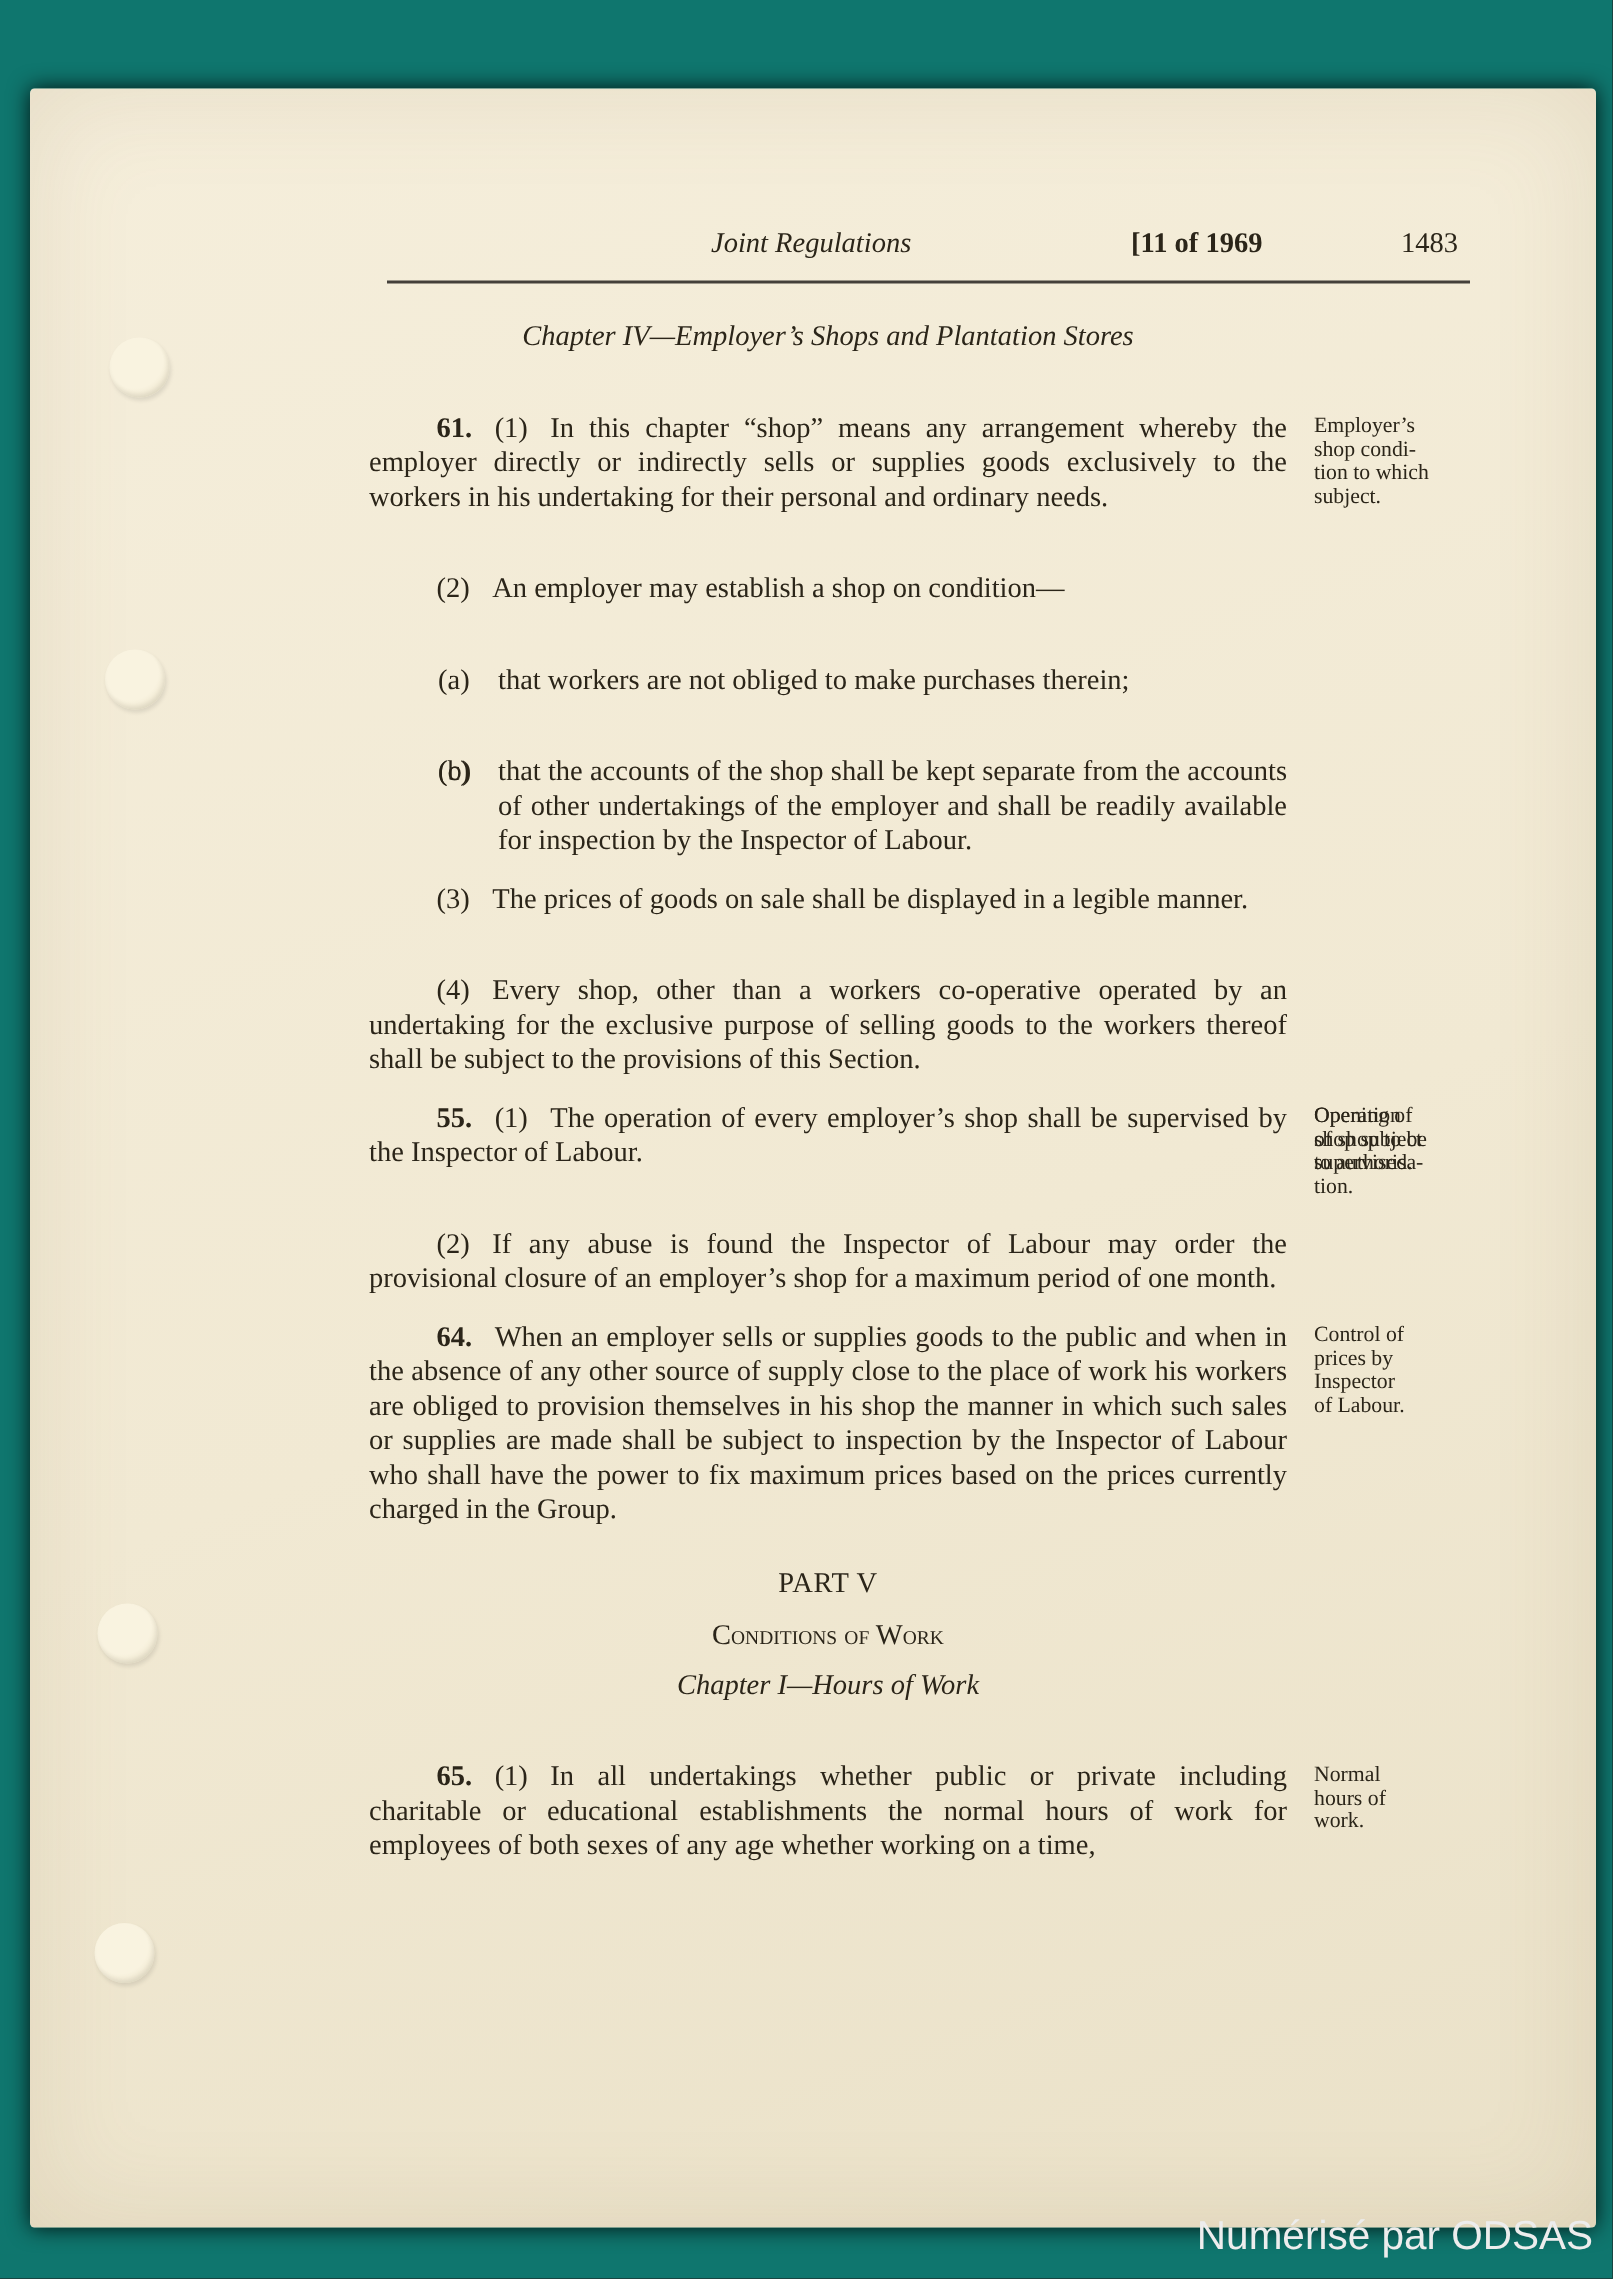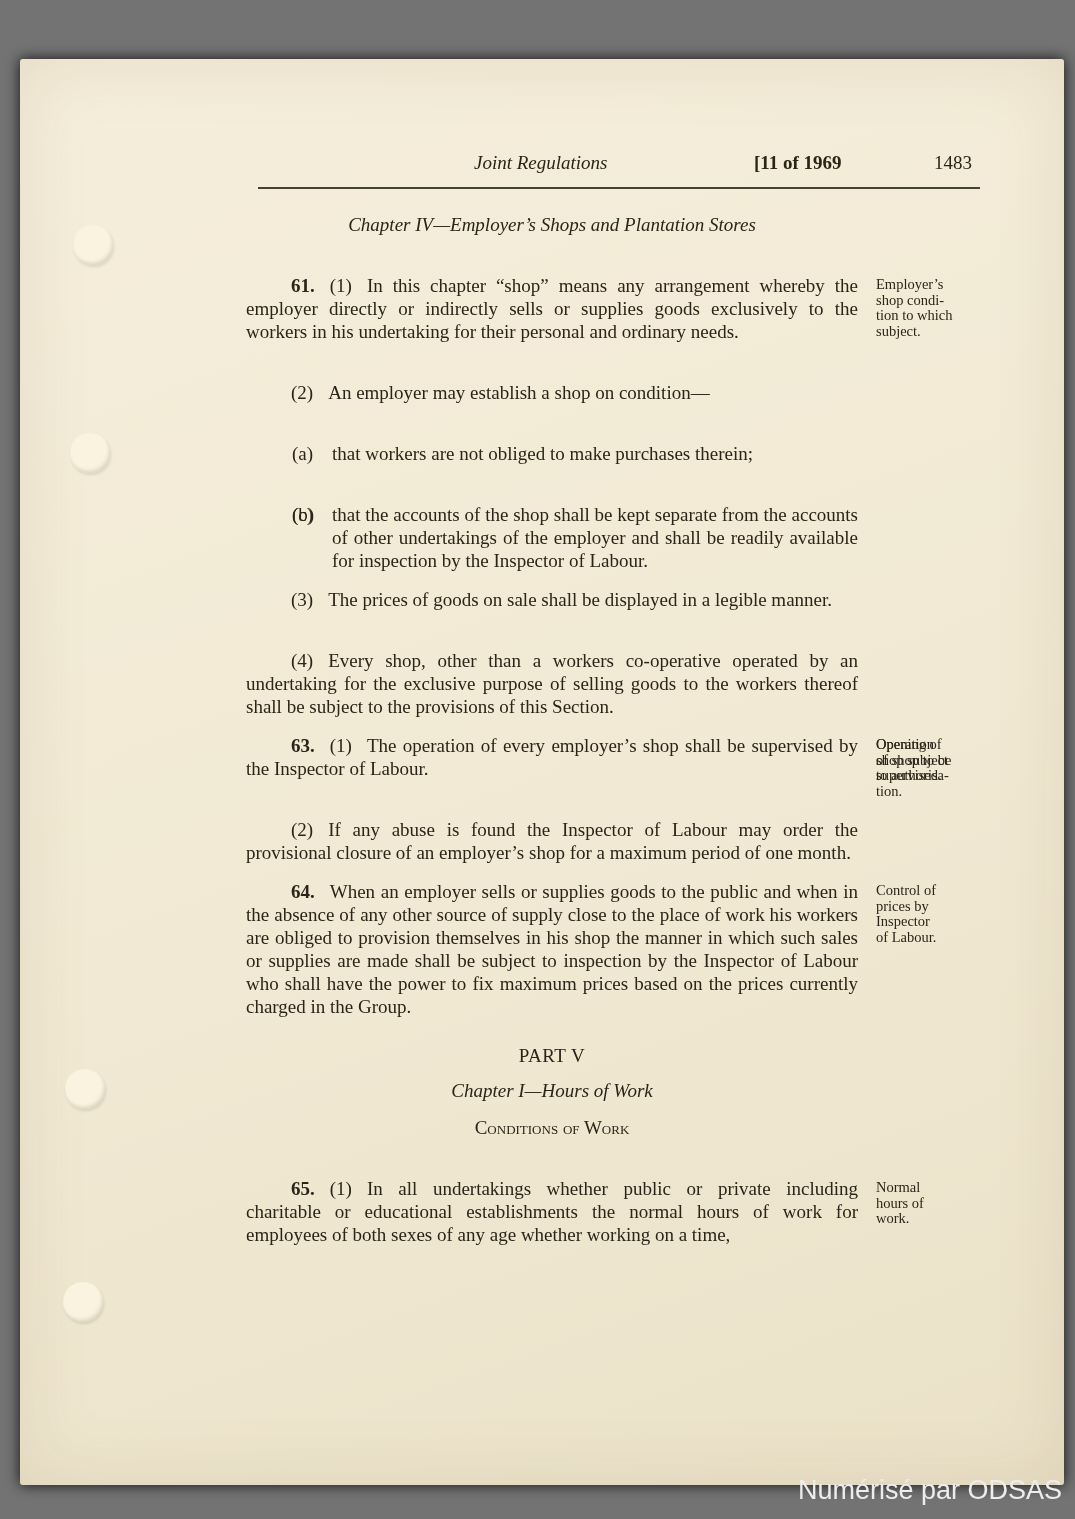--- a/index.html
+++ b/index.html
@@ -2,21 +2,21 @@
 <html><head>
 <meta charset="utf-8">
 <style>
   * { box-sizing: border-box; }
   html,body { margin:0; padding:0; background:#222; }
 
   .scan {
     position: relative;
     width: 1075px;
     height: 1519px;
-    background: #737373;
+    background: #0f766e;
     overflow: hidden;
     font-family: "Liberation Serif", serif;
     color: #2b2519;
   }
 
   .paper {
     position: absolute;
     left: 20px; top: 59px;
     width: 1044px; height: 1426px;
     background: linear-gradient(160deg, #f5eedb 0%, #f1e9d3 55%, #eae1c8 100%);
@@ -159,42 +159,42 @@
       </div>
 
       <div class="block mt">
         <div class="note">Opening of
 shop subject
 to authorisa-
 tion.</div>
       </div>
 
       <div class="block mt">
-        <p class="pt ind"><span class="num">63.</span><span class="gap"></span><span>(1)</span><span class="gap"></span><span>The operation of every employer’s shop shall be supervised by the Inspector of Labour.</span></p>
+        <p class="pt ind"><span class="num">55.</span><span class="gap"></span><span>(1)</span><span class="gap"></span><span>The operation of every employer’s shop shall be supervised by the Inspector of Labour.</span></p>
         <div class="note">Operation
 of shop to be
 supervised.</div>
       </div>
 
       <div class="block">
         <p class="pt ind"><span>(2)</span><span class="gap"></span><span>If any abuse is found the Inspector of Labour may order the provisional closure of an employer’s shop for a maximum period of one month.</span></p>
       </div>
 
 
       <div class="block mt">
         <p class="pt ind"><span class="num">64.</span><span class="gap"></span><span>When an employer sells or supplies goods to the public and when in the absence of any other source of supply close to the place of work his workers are obliged to provision themselves in his shop the manner in which such sales or supplies are made shall be subject to inspection by the Inspector of Labour who shall have the power to fix maximum prices based on the prices currently charged in the Group.</span></p>
         <div class="note">Control of
 prices by
 Inspector
 of Labour.</div>
       </div>
 
       <p class="center part-title">PART V</p>
+      <p class="center cond-title">Conditions of Work</p>
       <p class="center chap1-title">Chapter I—Hours of Work</p>
-      <p class="center cond-title">Conditions of Work</p>
 
       <div class="block">
         <p class="pt ind"><span class="num">65.</span><span class="gap"></span><span>(1)</span><span class="gap"></span><span>In all undertakings whether public or private including charitable or educational establishments the normal hours of work for employees of both sexes of any age whether working on a time,</span></p>
         <div class="note">Normal
 hours of
 work.</div>
       </div>
 
     </div>
   </div>

